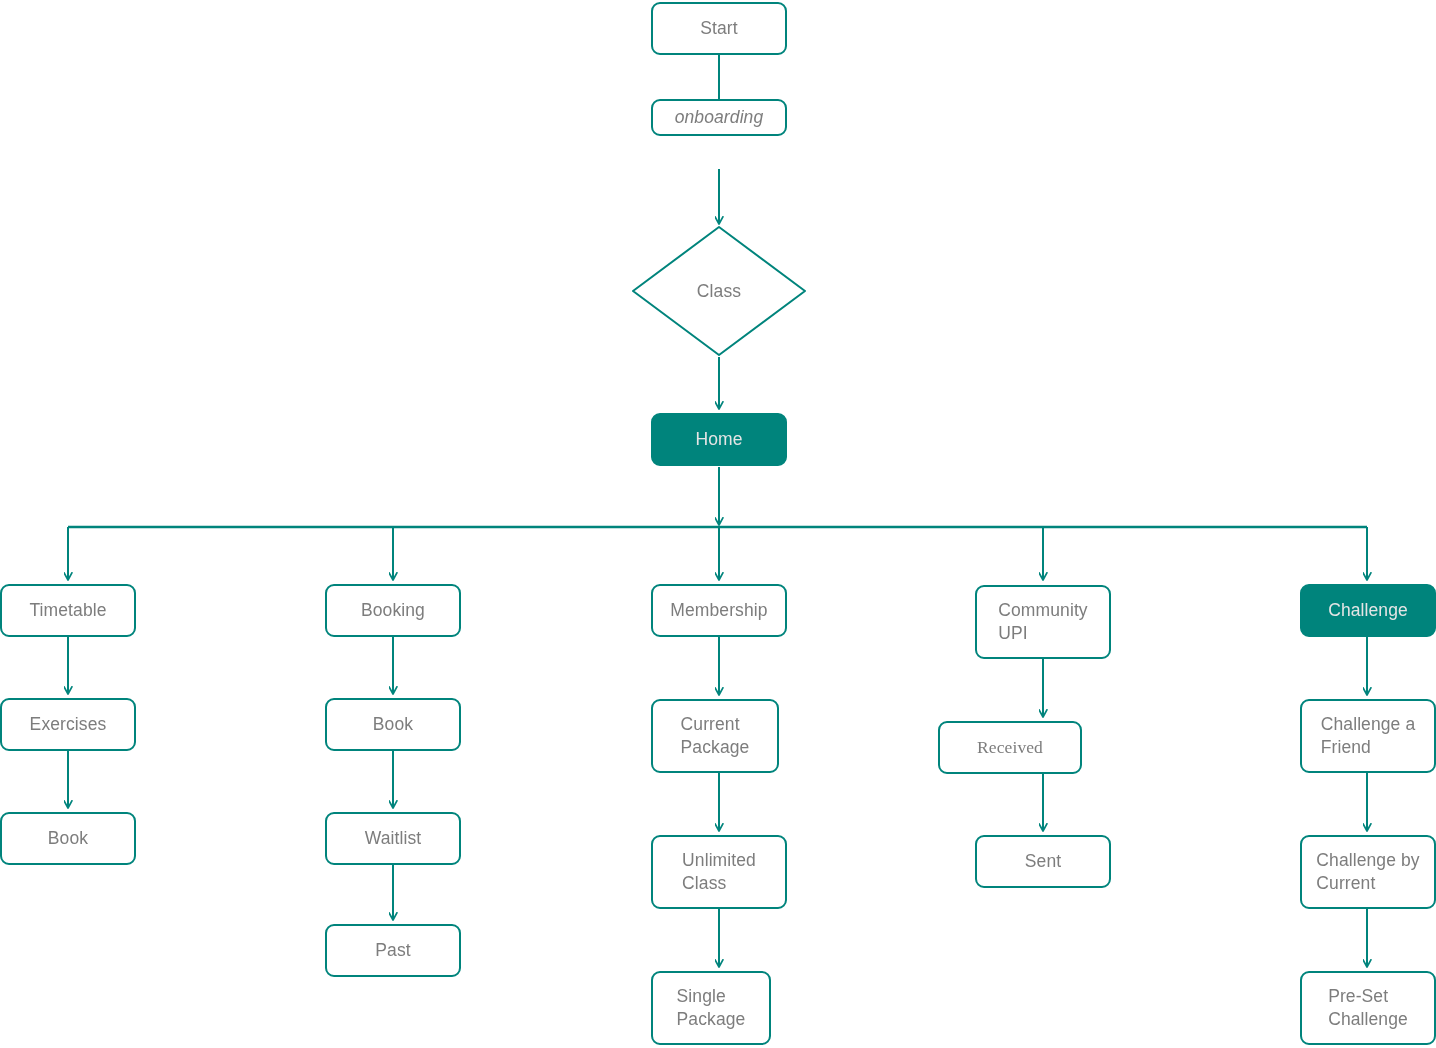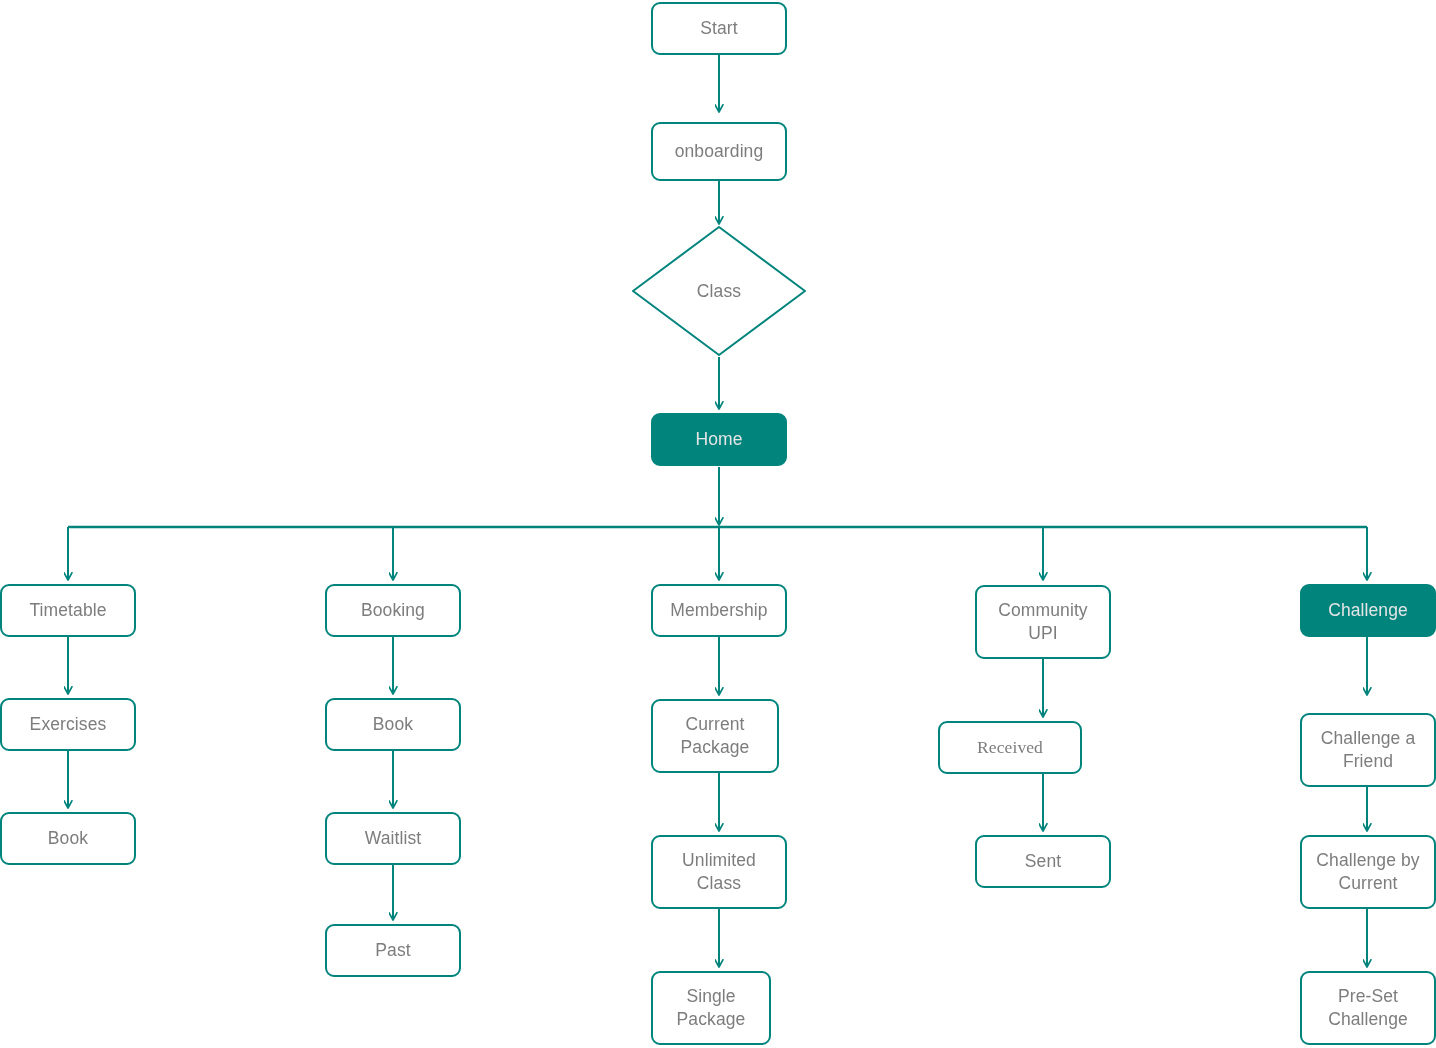--- a/index.html
+++ b/index.html
@@ -22,21 +22,20 @@
     width: 1436px;
     height: 1048px;
     pointer-events: none;
   }
   .node {
     position: absolute;
     box-sizing: border-box;
     display: flex;
     align-items: center;
     justify-content: center;
-    text-align: center;
     border: 2px solid #00847C;
     border-radius: 9px;
     background: #ffffff;
     color: #7d7d7d;
     font-size: 17.5px;
     line-height: 1.33;
     letter-spacing: 0.1px;
     white-space: pre-line;
     z-index: 2;
   }
@@ -113,21 +112,21 @@
       <path d="M1043,774 L1043,831" marker-end="url(#arrowhead)"></path>
 
       <path d="M1367,637 L1367,695" marker-end="url(#arrowhead)"></path>
       <path d="M1367,773 L1367,831" marker-end="url(#arrowhead)"></path>
       <path d="M1367,909 L1367,967" marker-end="url(#arrowhead)"></path>
     </g>
   </svg>
 
   <div class="node" style="left:651px; top:2px; width:136px; height:53px;">Start</div>
 
-  <div class="node" style="left:651px; top:122px; width:136px; height:59px;">onboarding</div>
+  <div class="node" style="left:651px; top:99px; width:136px; height:37px;font-style:italic;">onboarding</div>
 
   <div class="diamond-wrap" style="left:632px; top:226px; width:174px; height:130px;">
     <svg width="174" height="130" viewBox="0 0 174 130" xmlns="http://www.w3.org/2000/svg">
       <polygon points="87,1 173,65 87,129 1,65" fill="#ffffff" stroke="#00847C" stroke-width="2" stroke-linejoin="round"></polygon>
     </svg>
     <div class="diamond-label">Class</div>
   </div>
 
   <div class="node filled" style="left:651px; top:413px; width:136px; height:53px;">Home</div>
 
@@ -147,20 +146,20 @@
 Class</div>
   <div class="node" style="left:651px; top:971px; width:120px; height:74px;">Single
 Package</div>
 
   <div class="node" style="left:975px; top:585px; width:136px; height:74px;">Community
 UPI</div>
   <div class="node" style="left:938px; top:721px; width:144px; height:53px;font-family:Liberation Serif, serif;">Received</div>
   <div class="node" style="left:975px; top:835px; width:136px; height:53px;">Sent</div>
 
   <div class="node filled" style="left:1300px; top:584px; width:136px; height:53px;">Challenge</div>
-  <div class="node" style="left:1300px; top:699px; width:136px; height:74px;margin-top:14px;">Challenge a
+  <div class="node" style="left:1300px; top:699px; width:136px; height:74px;">Challenge a
 Friend</div>
   <div class="node" style="left:1300px; top:835px; width:136px; height:74px;">Challenge by
 Current</div>
   <div class="node" style="left:1300px; top:971px; width:136px; height:74px;">Pre-Set
 Challenge</div>
 
 </div>
 
 </body></html>

